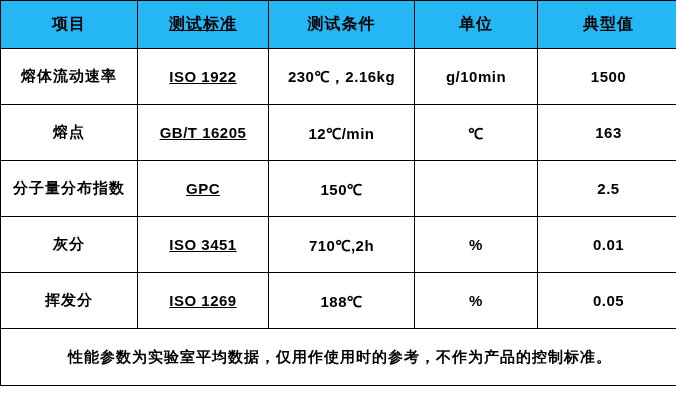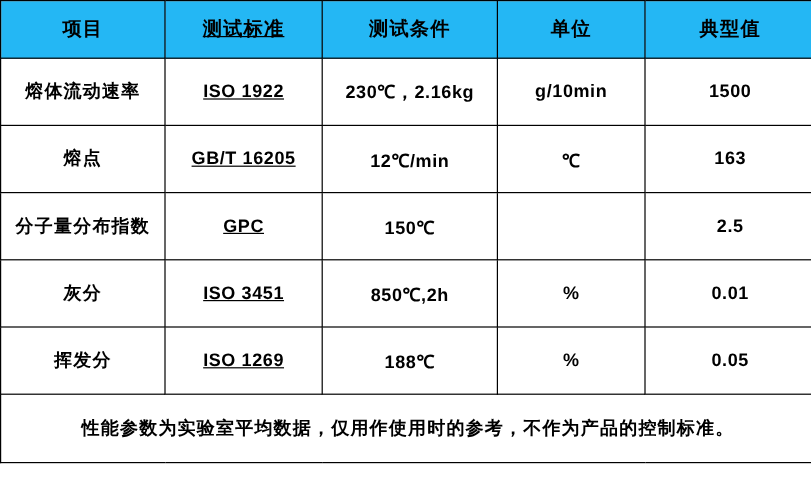--- a/index.html
+++ b/index.html
@@ -93,21 +93,21 @@
       <tr>
         <td class="c0">分子量分布指数</td>
         <td class="c1">GPC</td>
         <td class="c2">150℃</td>
         <td class="c3"></td>
         <td class="c4">2.5</td>
       </tr>
       <tr>
         <td class="c0">灰分</td>
         <td class="c1">ISO 3451</td>
-        <td class="c2">850℃,2h</td>
+        <td class="c2">710℃,2h</td>
         <td class="c3">%</td>
         <td class="c4">0.01</td>
       </tr>
       <tr>
         <td class="c0">挥发分</td>
         <td class="c1">ISO 1269</td>
         <td class="c2">188℃</td>
         <td class="c3">%</td>
         <td class="c4">0.05</td>
       </tr>

